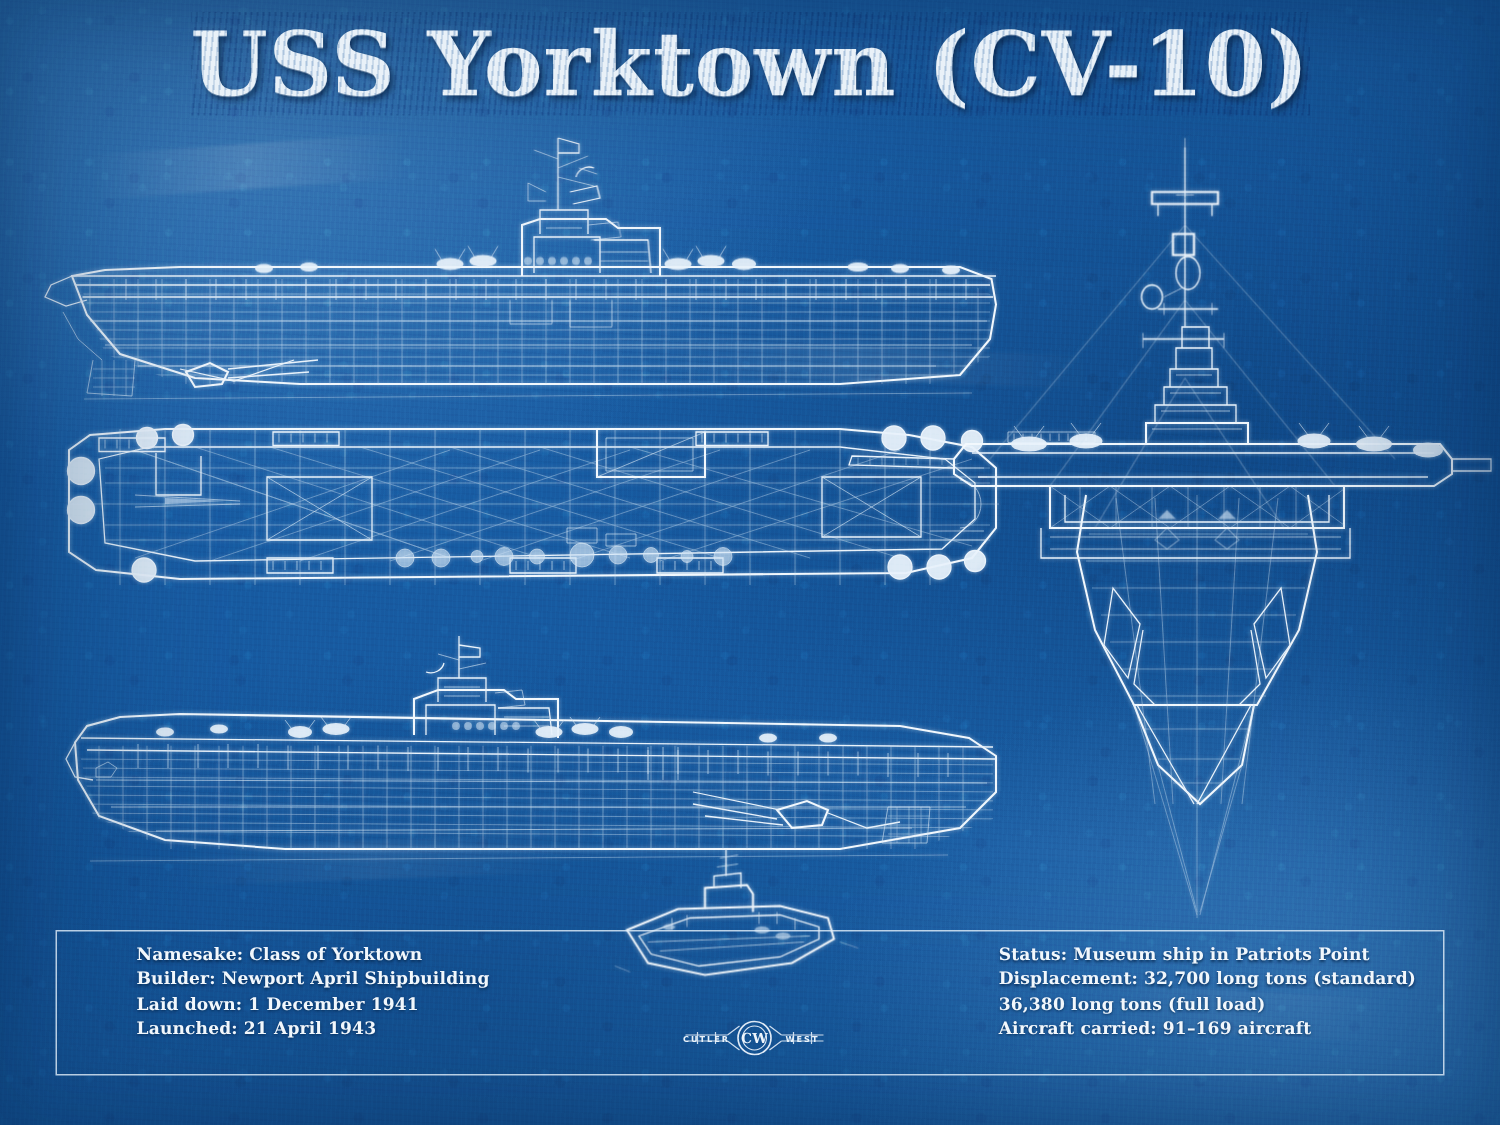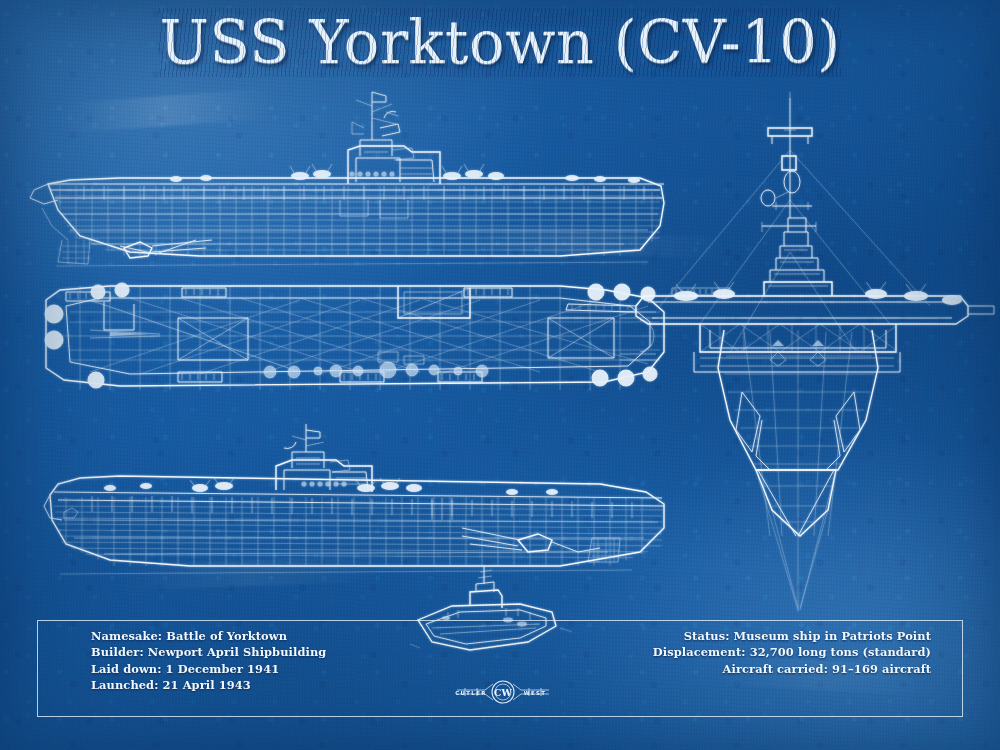--- a/index.html
+++ b/index.html
@@ -45,21 +45,21 @@
   .vignette{
     position:absolute;inset:0;pointer-events:none;
     box-shadow:inset 0 0 130px 35px rgba(6,42,84,.40), inset 0 0 40px 6px rgba(6,42,84,.22);
   }
 
   
   .title-wrap{position:absolute;left:0;top:8px;width:1000px;text-align:center;}
   .title{
     display:inline-block;
     font-family:"DejaVu Serif", serif;
-    font-size:59px;font-weight:400;letter-spacing:.5px;
+    font-size:59px;font-weight:700;letter-spacing:.5px;
     color:#e9f1f8;
     text-shadow:
       0 1px 0 rgba(255,255,255,.35),
       2px 3px 4px rgba(4,34,70,.75),
       0 0 10px rgba(200,224,245,.18);
     position:relative;
   }
   .title::after{
     content:"";position:absolute;inset:0;pointer-events:none;
     background:repeating-linear-gradient(96deg, rgba(30,95,165,.55) 0 1px, rgba(30,95,165,0) 1px 4px);
@@ -85,21 +85,21 @@
   }
   .info-col{
     position:absolute;top:7px;
     font-family:"DejaVu Serif", serif;
     font-weight:700;font-size:11.4px;line-height:16.4px;
     color:#f1f7fc;
     text-shadow:0 1px 2px rgba(5,38,76,.85);
     white-space:nowrap;
   }
   .info-col.left{left:53px;text-align:left;}
-  .info-col.right{right:31px;text-align:right;}
+  .info-col.right{right:18px;text-align:left;}
   .info-col div{letter-spacing:.1px;}
 
   
   .brand{
     position:absolute;left:455px;top:678px;width:96px;height:28px;
   }
   .brand svg{display:block;}
   .brandtxt{
     font-family:"DejaVu Sans", sans-serif;
     font-size:5.4px;font-weight:700;letter-spacing:1.35px;
@@ -737,28 +737,29 @@
   <div class="scuff" style="left:120px;top:560px;width:260px;height:26px;transform:rotate(-2deg);opacity:.5;"></div>
   <div class="scuff" style="left:700px;top:660px;width:240px;height:30px;transform:rotate(3deg);opacity:.45;"></div>
   <div class="vignette"></div>
 
   <div class="title-wrap">
     <span class="title">USS Yorktown (CV-10)</span>
   </div>
 
   <div class="infobox">
     <div class="info-col left">
-      <div>Namesake: Battle of Yorktown</div>
+      <div>Namesake: Class of Yorktown</div>
       <div>Builder: Newport April Shipbuilding</div>
       <div>Laid down: 1 December 1941</div>
       <div>Launched: 21 April 1943</div>
     </div>
     <div class="info-col right">
       <div>Status:  Museum ship in Patriots Point</div>
       <div>Displacement: 32,700 long tons (standard)</div>
+      <div>36,380 long tons (full load)</div>
       <div>Aircraft carried: 91–169 aircraft</div>
     </div>
   </div>
 
   <div class="brand">
     <svg width="96" height="28" viewBox="0 0 96 28">
       <g stroke="#dfeaf6" stroke-width="0.8" fill="none" opacity="0.92">
         <path d="M2 12 L30 12"></path>
           <path d="M2 16 L30 16"></path>
         <path d="M66 12 L94 12"></path>

